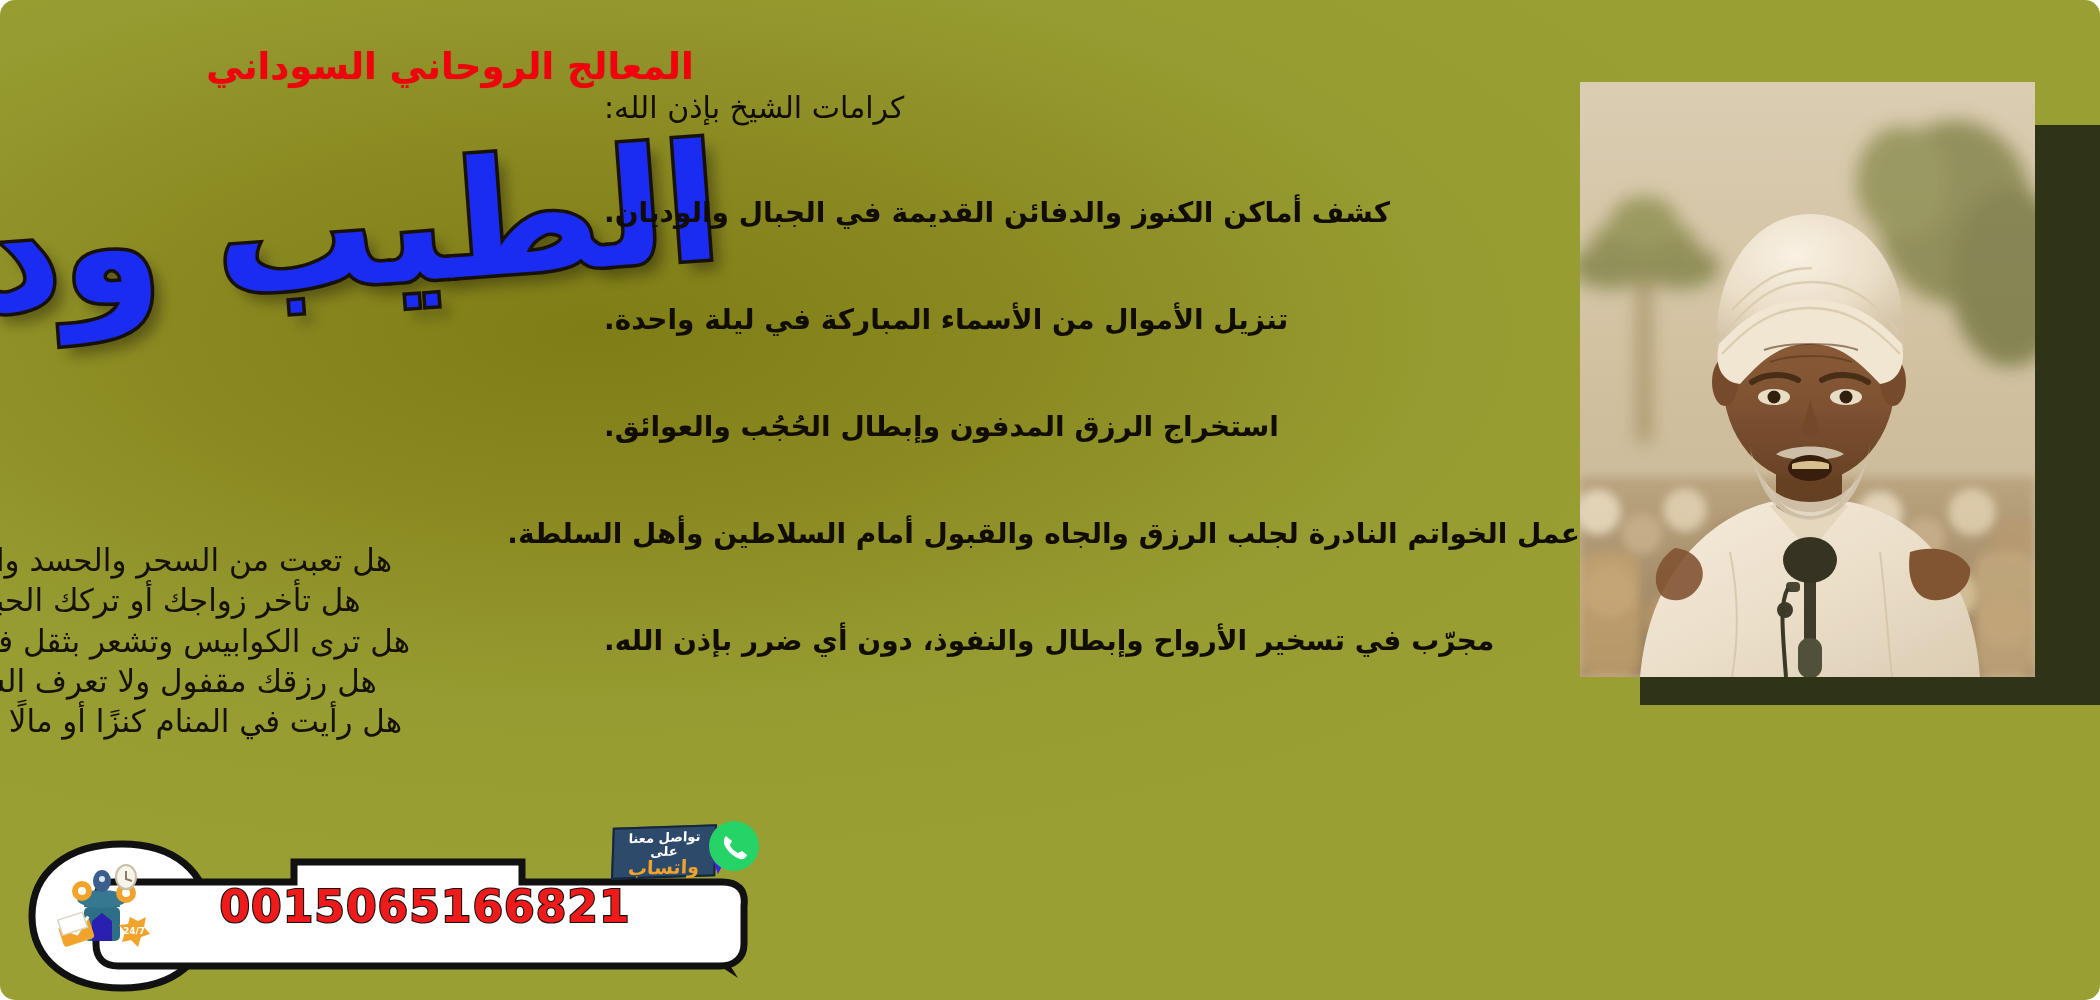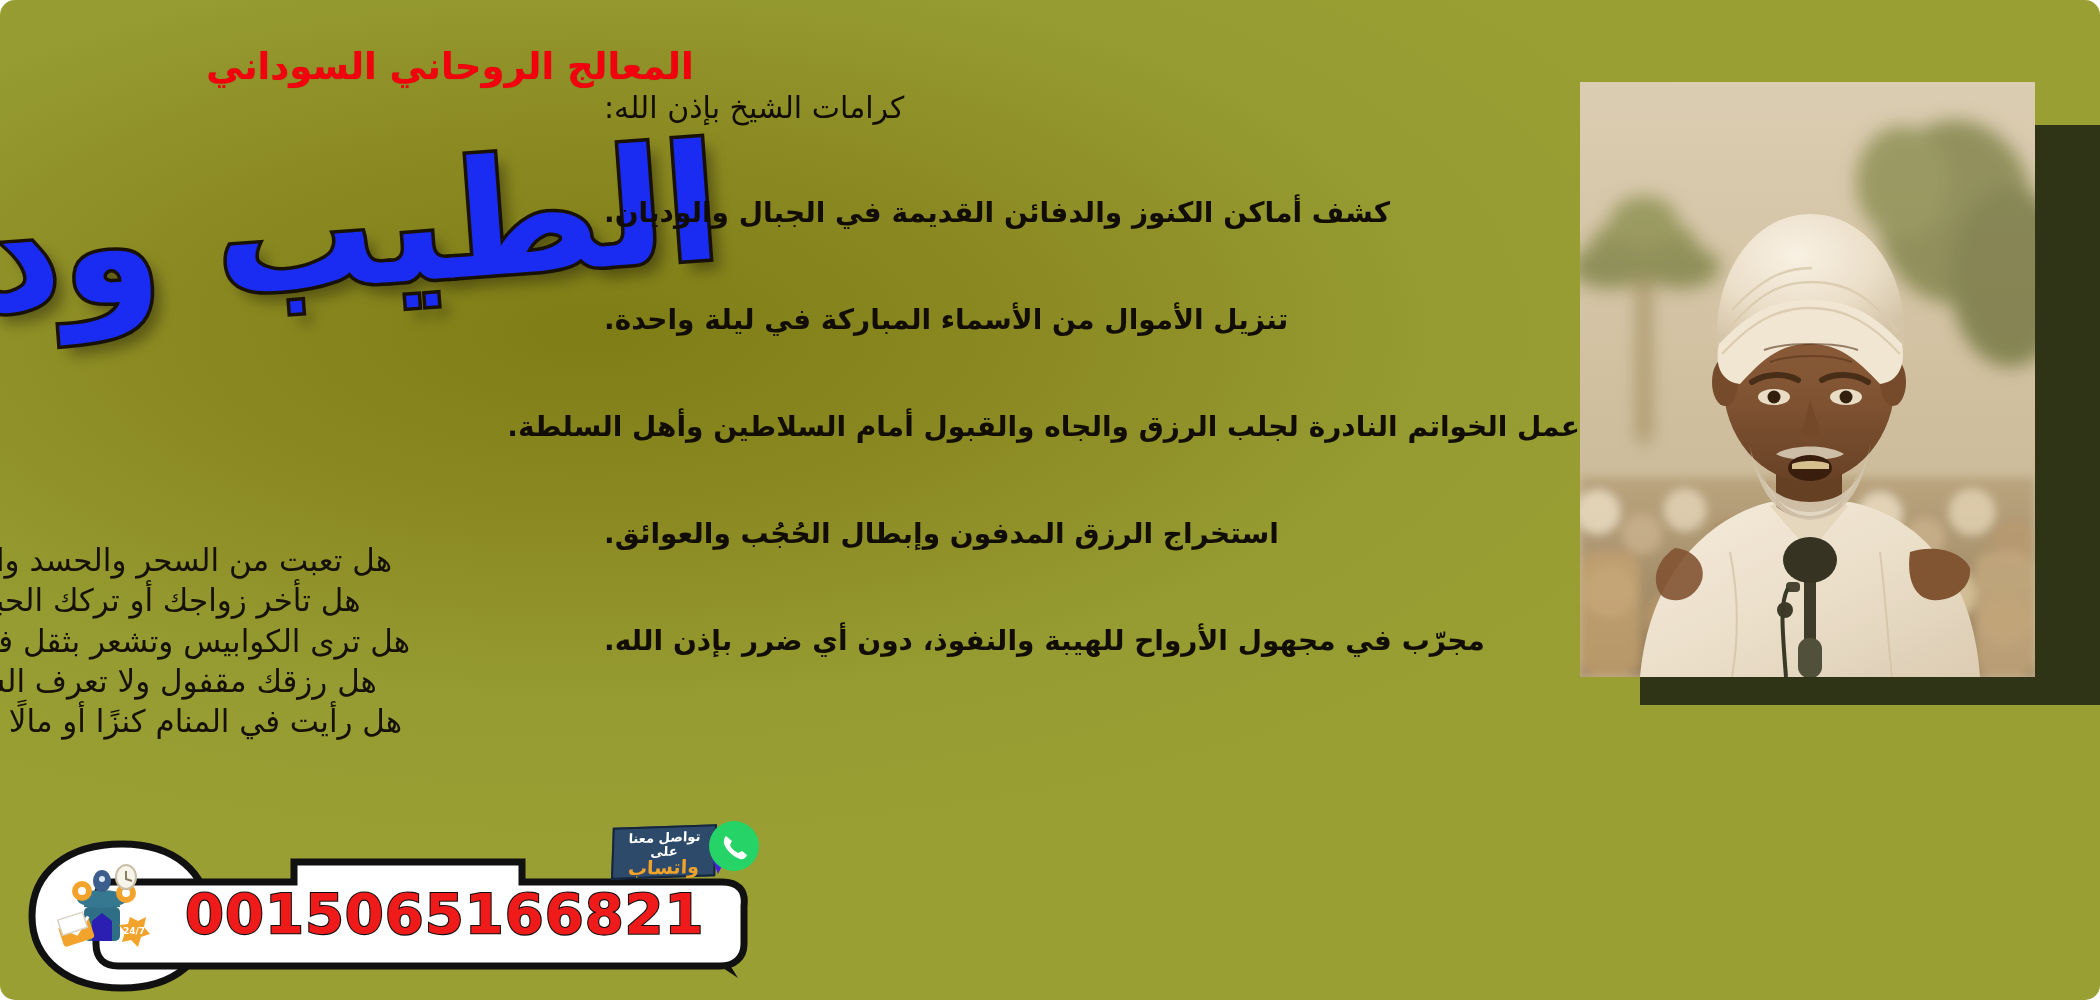--- a/index.html
+++ b/index.html
@@ -127,21 +127,21 @@
     width:740px; height:175px;
   }
   #contactBar svg { display:block; width:100%; height:100%; }
 
   #phoneNumber {
     position:absolute;
     left:185px; top:881px;
     width:480px;
     text-align:center;
     direction:ltr;
-    font-size:56px;
+    font-size:44px;
     font-weight:700;
     color:#ef1b1b;
     -webkit-text-stroke:2.2px #111;
     paint-order:stroke fill;
     letter-spacing:1px;
     font-family:"DejaVu Sans","Liberation Sans",sans-serif;
     white-space:nowrap;
   }
 
   #waBadge {
@@ -187,23 +187,23 @@
     <span class="q">هل تأخر زواجك أو تركك الحبيب؟</span>
     <span class="q">هل ترى الكوابيس وتشعر بثقل في حياتك؟</span>
     <span class="q">هل رزقك مقفول ولا تعرف السبب؟</span>
     <span class="q">هل رأيت في المنام كنزًا أو مالًا مجهولًا؟</span>
   </div>
 
   <div id="services">
     <div class="svc-head">كرامات الشيخ بإذن الله:</div>
     <div class="svc">كشف أماكن الكنوز والدفائن القديمة في الجبال والوديان.</div>
     <div class="svc">تنزيل الأموال من الأسماء المباركة في ليلة واحدة.</div>
+    <div class="svc">استخراج الرزق المدفون وإبطال الحُجُب والعوائق.</div>
     <div class="svc">عمل الخواتم النادرة لجلب الرزق والجاه والقبول أمام السلاطين وأهل السلطة.</div>
-    <div class="svc">استخراج الرزق المدفون وإبطال الحُجُب والعوائق.</div>
-    <div class="svc">مجرّب في مجهول الأرواح للهيبة والنفوذ، دون أي ضرر بإذن الله.</div>
+    <div class="svc">مجرّب في تسخير الأرواح وإبطال والنفوذ، دون أي ضرر بإذن الله.</div>
   </div>
 
   <div id="photoShadowFrame"></div>
 
   <div id="photoBox">
     <svg viewBox="0 0 455 595" preserveAspectRatio="xMidYMid slice" aria-hidden="true">
       <defs>
         <linearGradient id="skyG" x1="0" y1="0" x2="0" y2="1">
           <stop offset="0%" stop-color="#ded5c0"></stop>
           <stop offset="45%" stop-color="#d4c9ae"></stop>

